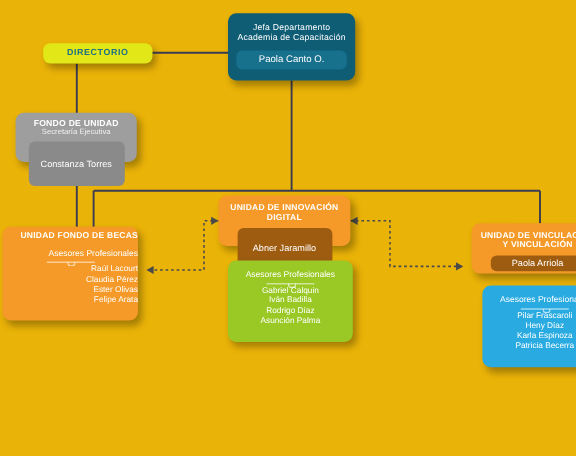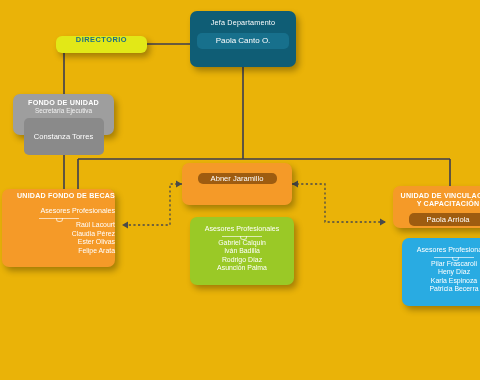--- a/index.html
+++ b/index.html
@@ -52,21 +52,21 @@
   #node-jefatura .node-title { font-size: 7.2px; font-weight: normal; }
   #node-jefatura .pill {
     background: #17708c; width: 92px; font-size: 8px; margin-top: 6px; padding: 2px 0;
   }
 
   
   #node-directorio {
     left: 36px; top: 36px; width: 91px; height: 17px;
     background: #e2e817;
     border-radius: 6px;
-    display: flex; justify-content: center; margin-left: 20px;
+    display: flex; align-items: center; justify-content: center;
   }
   #node-directorio .node-title {
     color: #1b6f86; font-size: 7.4px; letter-spacing: 0.5px;
   }
 
   
   #node-fondo-becas {
     left: 13px; top: 94px; width: 101px; height: 41px;
     background: #9e9e9e;
     padding-top: 5px;
@@ -109,21 +109,21 @@
   .adv-list { font-size: 6.9px; line-height: 1.22; color: #ffffff; }
 
   
   #node-innovacion {
     left: 182px; top: 163px; width: 110px; height: 42px;
     background: #f59a28;
     padding-top: 6px;
   }
   #node-innovacion .node-title { font-size: 7.1px; }
   #node-innovacion .pill {
-    background: #9e5c10; width: 79px; font-size: 7.6px; padding: 0 0; margin-top: 4px;
+    background: #9e5c10; width: 79px; font-size: 7.6px; padding: 11px 0; margin-top: 4px;
   }
 
   
   #node-asesores-verde {
     left: 190px; top: 217px; width: 104px; height: 68px;
     background: #9ac926;
     padding-top: 8px;
   }
 
   
@@ -176,20 +176,21 @@
     <polygon points="182,184 176,180.6 176,187.4" fill="#4a4a4a"></polygon>
 
     <path d="M292,184 L325,184 L325,222 L386,222" stroke="#4a4a4a" stroke-width="1.3" fill="none" stroke-dasharray="2.2,2.4" stroke-linecap="butt"></path>
     <polygon points="386,222 380,218.6 380,225.4" fill="#4a4a4a"></polygon>
     <polygon points="292,184 298,180.6 298,187.4" fill="#4a4a4a"></polygon>
   </svg>
 
   <div class="node" id="node-jefatura">
     <div class="node-title">
       <span>Jefa Departamento</span><br>
+      <span>Academia de Capacitación</span>
     </div>
     <span class="pill">Paola Canto O.</span>
   </div>
 
   <div class="node" id="node-directorio">
     <div class="node-title">DIRECTORIO</div>
   </div>
 
   <div class="node" id="node-fondo-becas">
     <div class="node-title">FONDO DE UNIDAD</div>
@@ -203,38 +204,42 @@
     <div class="adv-sep"></div>
     <div class="adv-list">
       <div>Raúl Lacourt</div>
       <div>Claudia Pérez</div>
       <div>Ester Olivas</div>
       <div>Felipe Arata</div>
     </div>
   </div>
 
   <div class="node" id="node-innovacion">
+    <div class="node-title">
+      <span>UNIDAD DE INNOVACIÓN</span><br>
+      <span>DIGITAL</span>
+    </div>
     <span class="pill">Abner Jaramillo</span>
   </div>
 
   <div class="node" id="node-asesores-verde">
     <div class="adv-head" style="margin-top:0">Asesores Profesionales</div>
     <div class="adv-sep"></div>
     <div class="adv-list">
       <div>Gabriel Calquin</div>
       <div>Iván Badilla</div>
       <div>Rodrigo Díaz</div>
       <div>Asunción Palma</div>
     </div>
   </div>
 
   <div class="node" id="node-vinculacion">
     <div class="node-title">
       <span>UNIDAD DE VINCULACIÓN</span><br>
-      <span>Y CAPACITACIÓN</span>
+      <span>Y VINCULACIÓN</span>
     </div>
     <span class="pill">Paola Arriola</span>
   </div>
 
   <div class="node" id="node-asesores-azul">
     <div class="adv-head" style="margin-top:0">Asesores Profesionales</div>
     <div class="adv-sep"></div>
     <div class="adv-list">
       <div>Pilar Frascaroli</div>
       <div>Heny Díaz</div>

